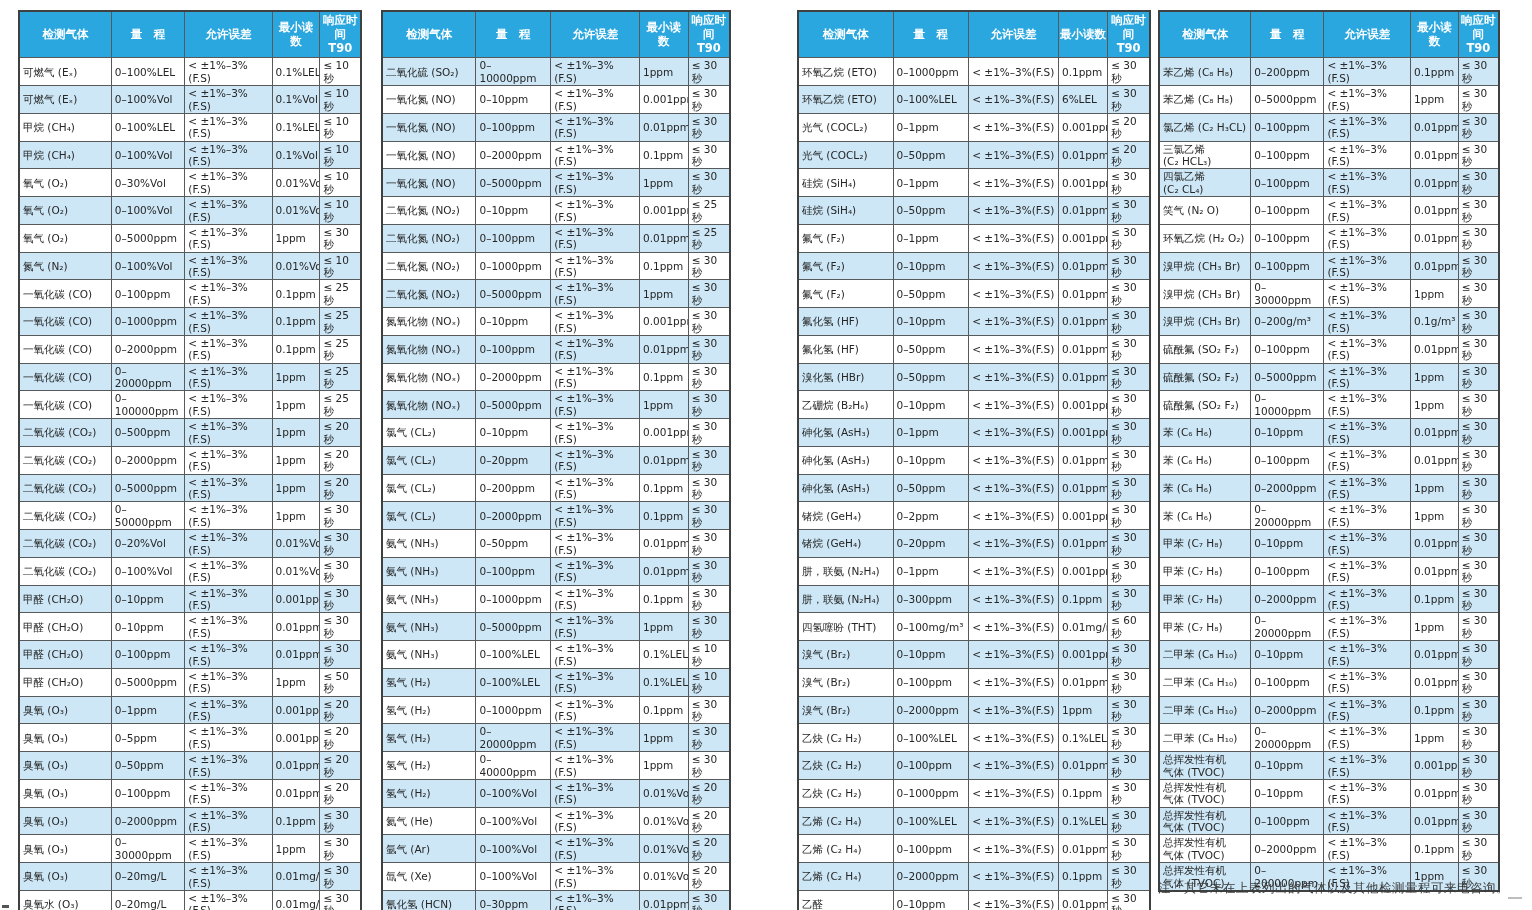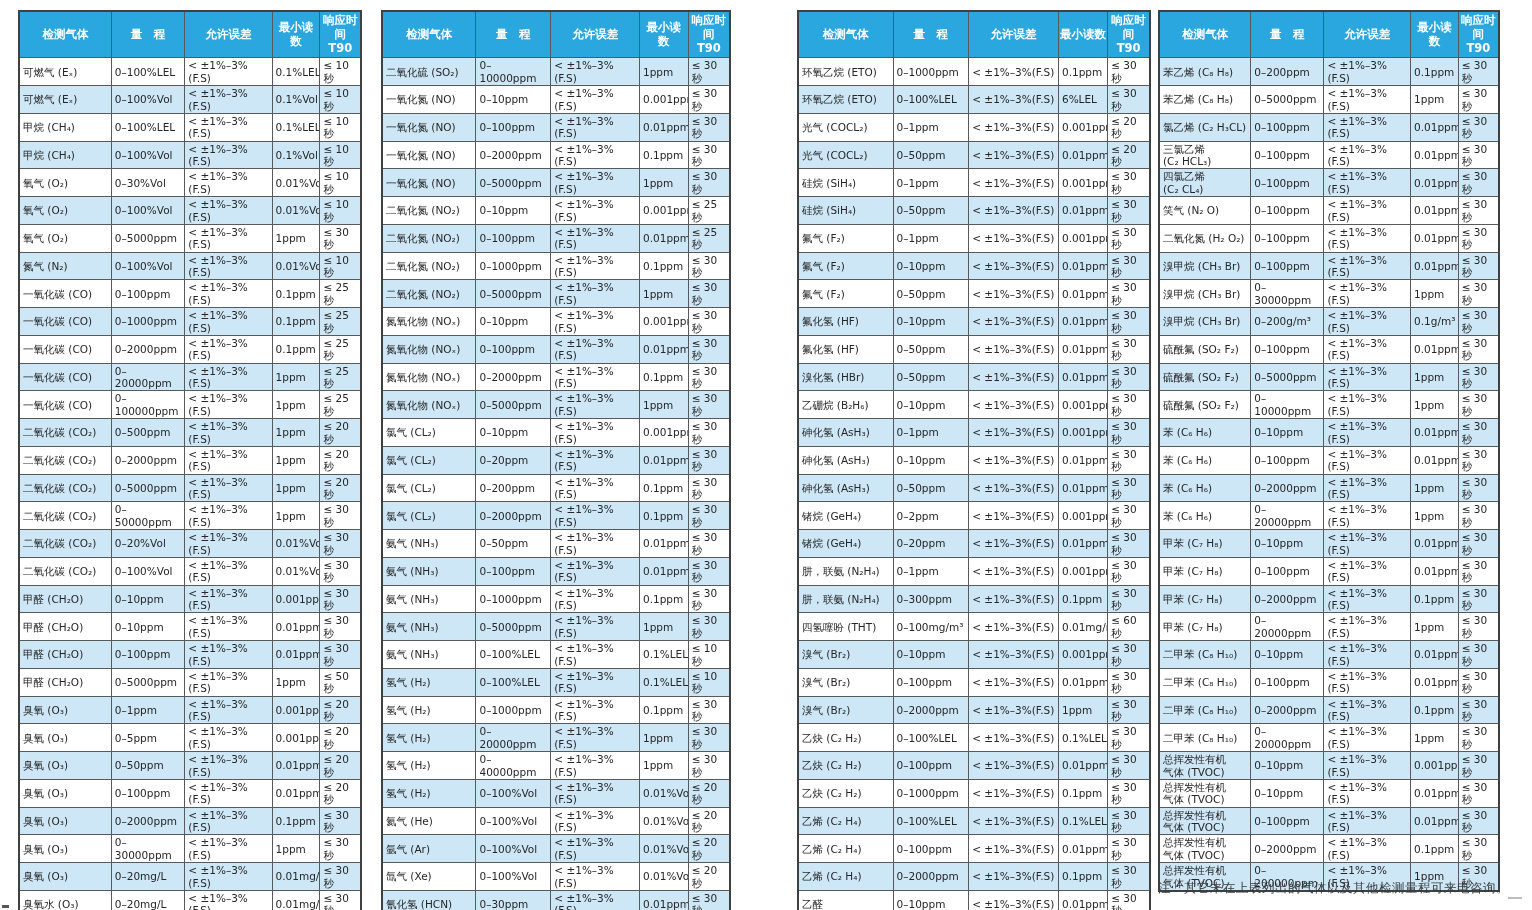--- a/index.html
+++ b/index.html
@@ -794,21 +794,21 @@
           <td>≤ 30 秒</td>
         </tr>
         <tr>
           <td>笑气 (N₂ O)</td>
           <td>0–100ppm</td>
           <td>&lt; ±1%–3%(F.S)</td>
           <td>0.01ppm</td>
           <td>≤ 30 秒</td>
         </tr>
         <tr>
-          <td>二氧化氮 (H₂ O₂)</td>
+          <td>环氧乙烷 (H₂ O₂)</td>
           <td>0–100ppm</td>
           <td>&lt; ±1%–3%(F.S)</td>
           <td>0.01ppm</td>
           <td>≤ 30 秒</td>
         </tr>
         <tr class="alt">
           <td>溴甲烷 (CH₃ Br)</td>
           <td>0–100ppm</td>
           <td>&lt; ±1%–3%(F.S)</td>
           <td>0.01ppm</td>

